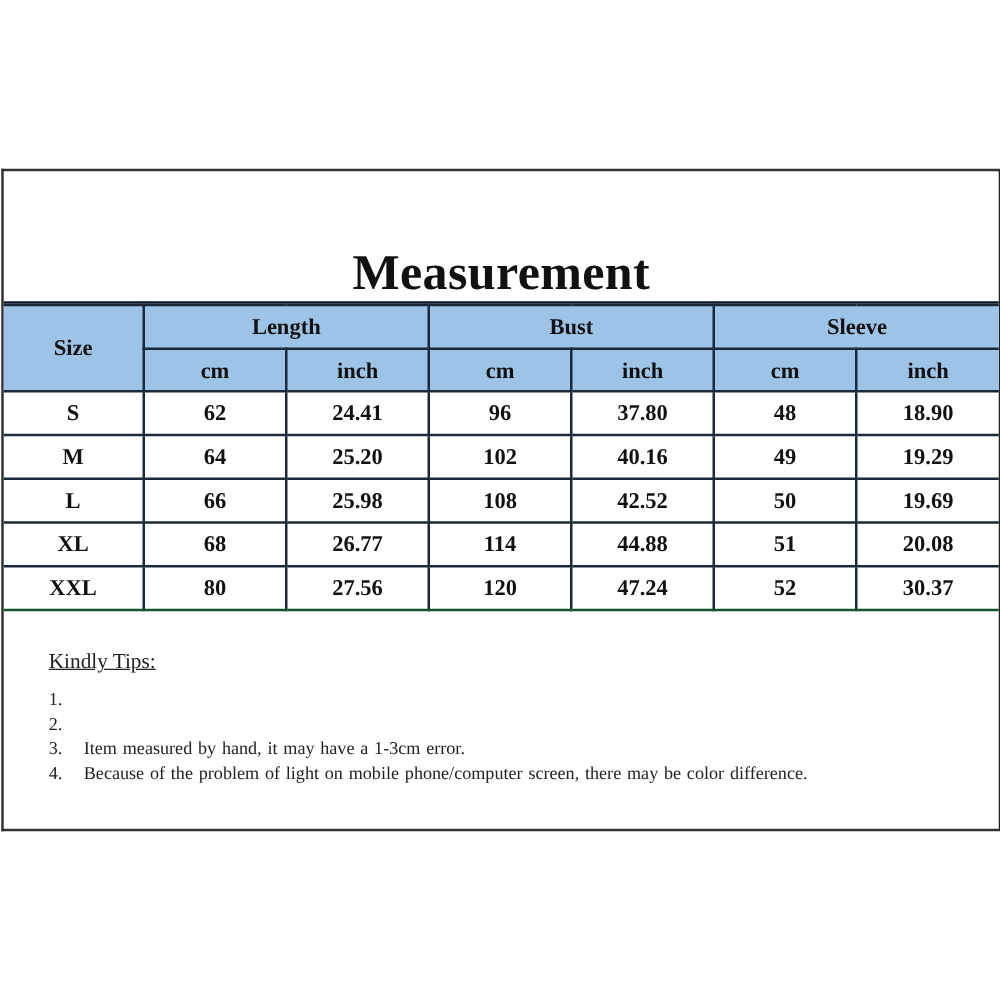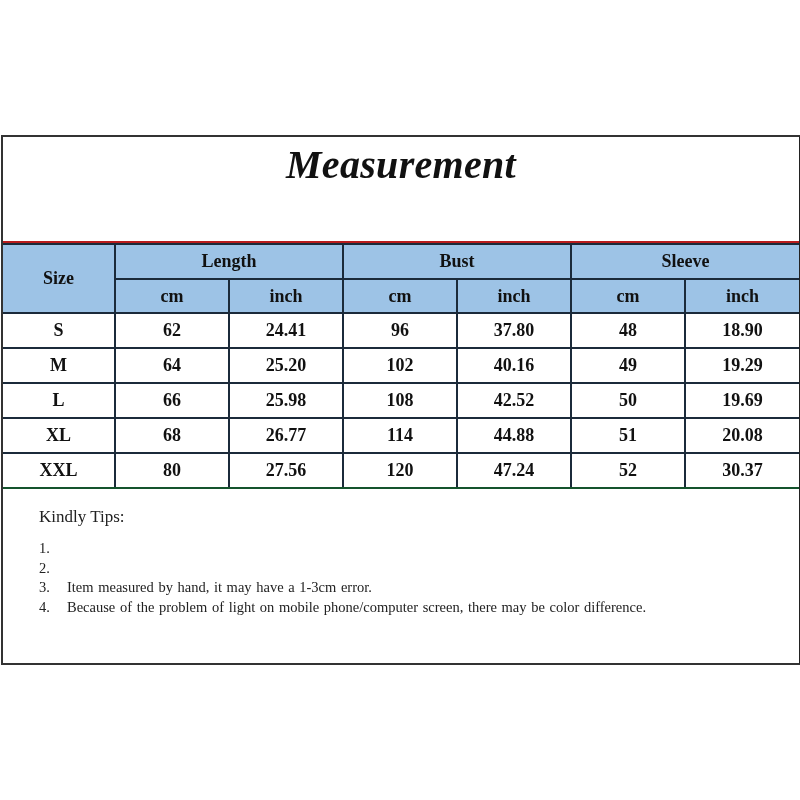--- a/index.html
+++ b/index.html
@@ -21,24 +21,23 @@
       top: 135px;
       width: 796px;
       height: 526px;
       border: 2px solid #333333;
       border-right-color: #222;
       background: #ffffff;
     }
     .title-area {
       height: 104px;
       display: flex;
-      align-items: flex-start;
+      align-items: flex-end;
       justify-content: center;
-      border-bottom: 2px solid #b91c1c;
-      font-style: italic;
+      border-bottom: 2px solid #0f172a;
     }
     .title {
       font-size: 40px;
       font-weight: bold;
       margin: 0;
       padding-top: 4px;
       letter-spacing: 0.3px;
     }
     table.size-table {
       border-collapse: collapse;
@@ -66,22 +65,23 @@
     .size-table thead tr.unit-row th { height: 32px; }
     .size-table tbody td { height: 33px; }
     .size-table tbody tr:last-child td { border-bottom: 2px solid #14532d; }
     .tips {
       padding: 14px 0 0 36px;
       font-family: "Liberation Serif", "DejaVu Serif", serif;
       color: #222;
     }
     .tips-heading {
       font-size: 17px;
-      margin: 4px 0 12px 0;
+      margin: 16px 0 12px 0;
       font-weight: normal;
+      text-decoration: underline;
     }
     ol.tips-list {
       margin: 0;
       padding: 0;
       list-style: none;
       font-size: 14.5px;
       line-height: 19.5px;
     }
     ol.tips-list li {
       display: flex;

